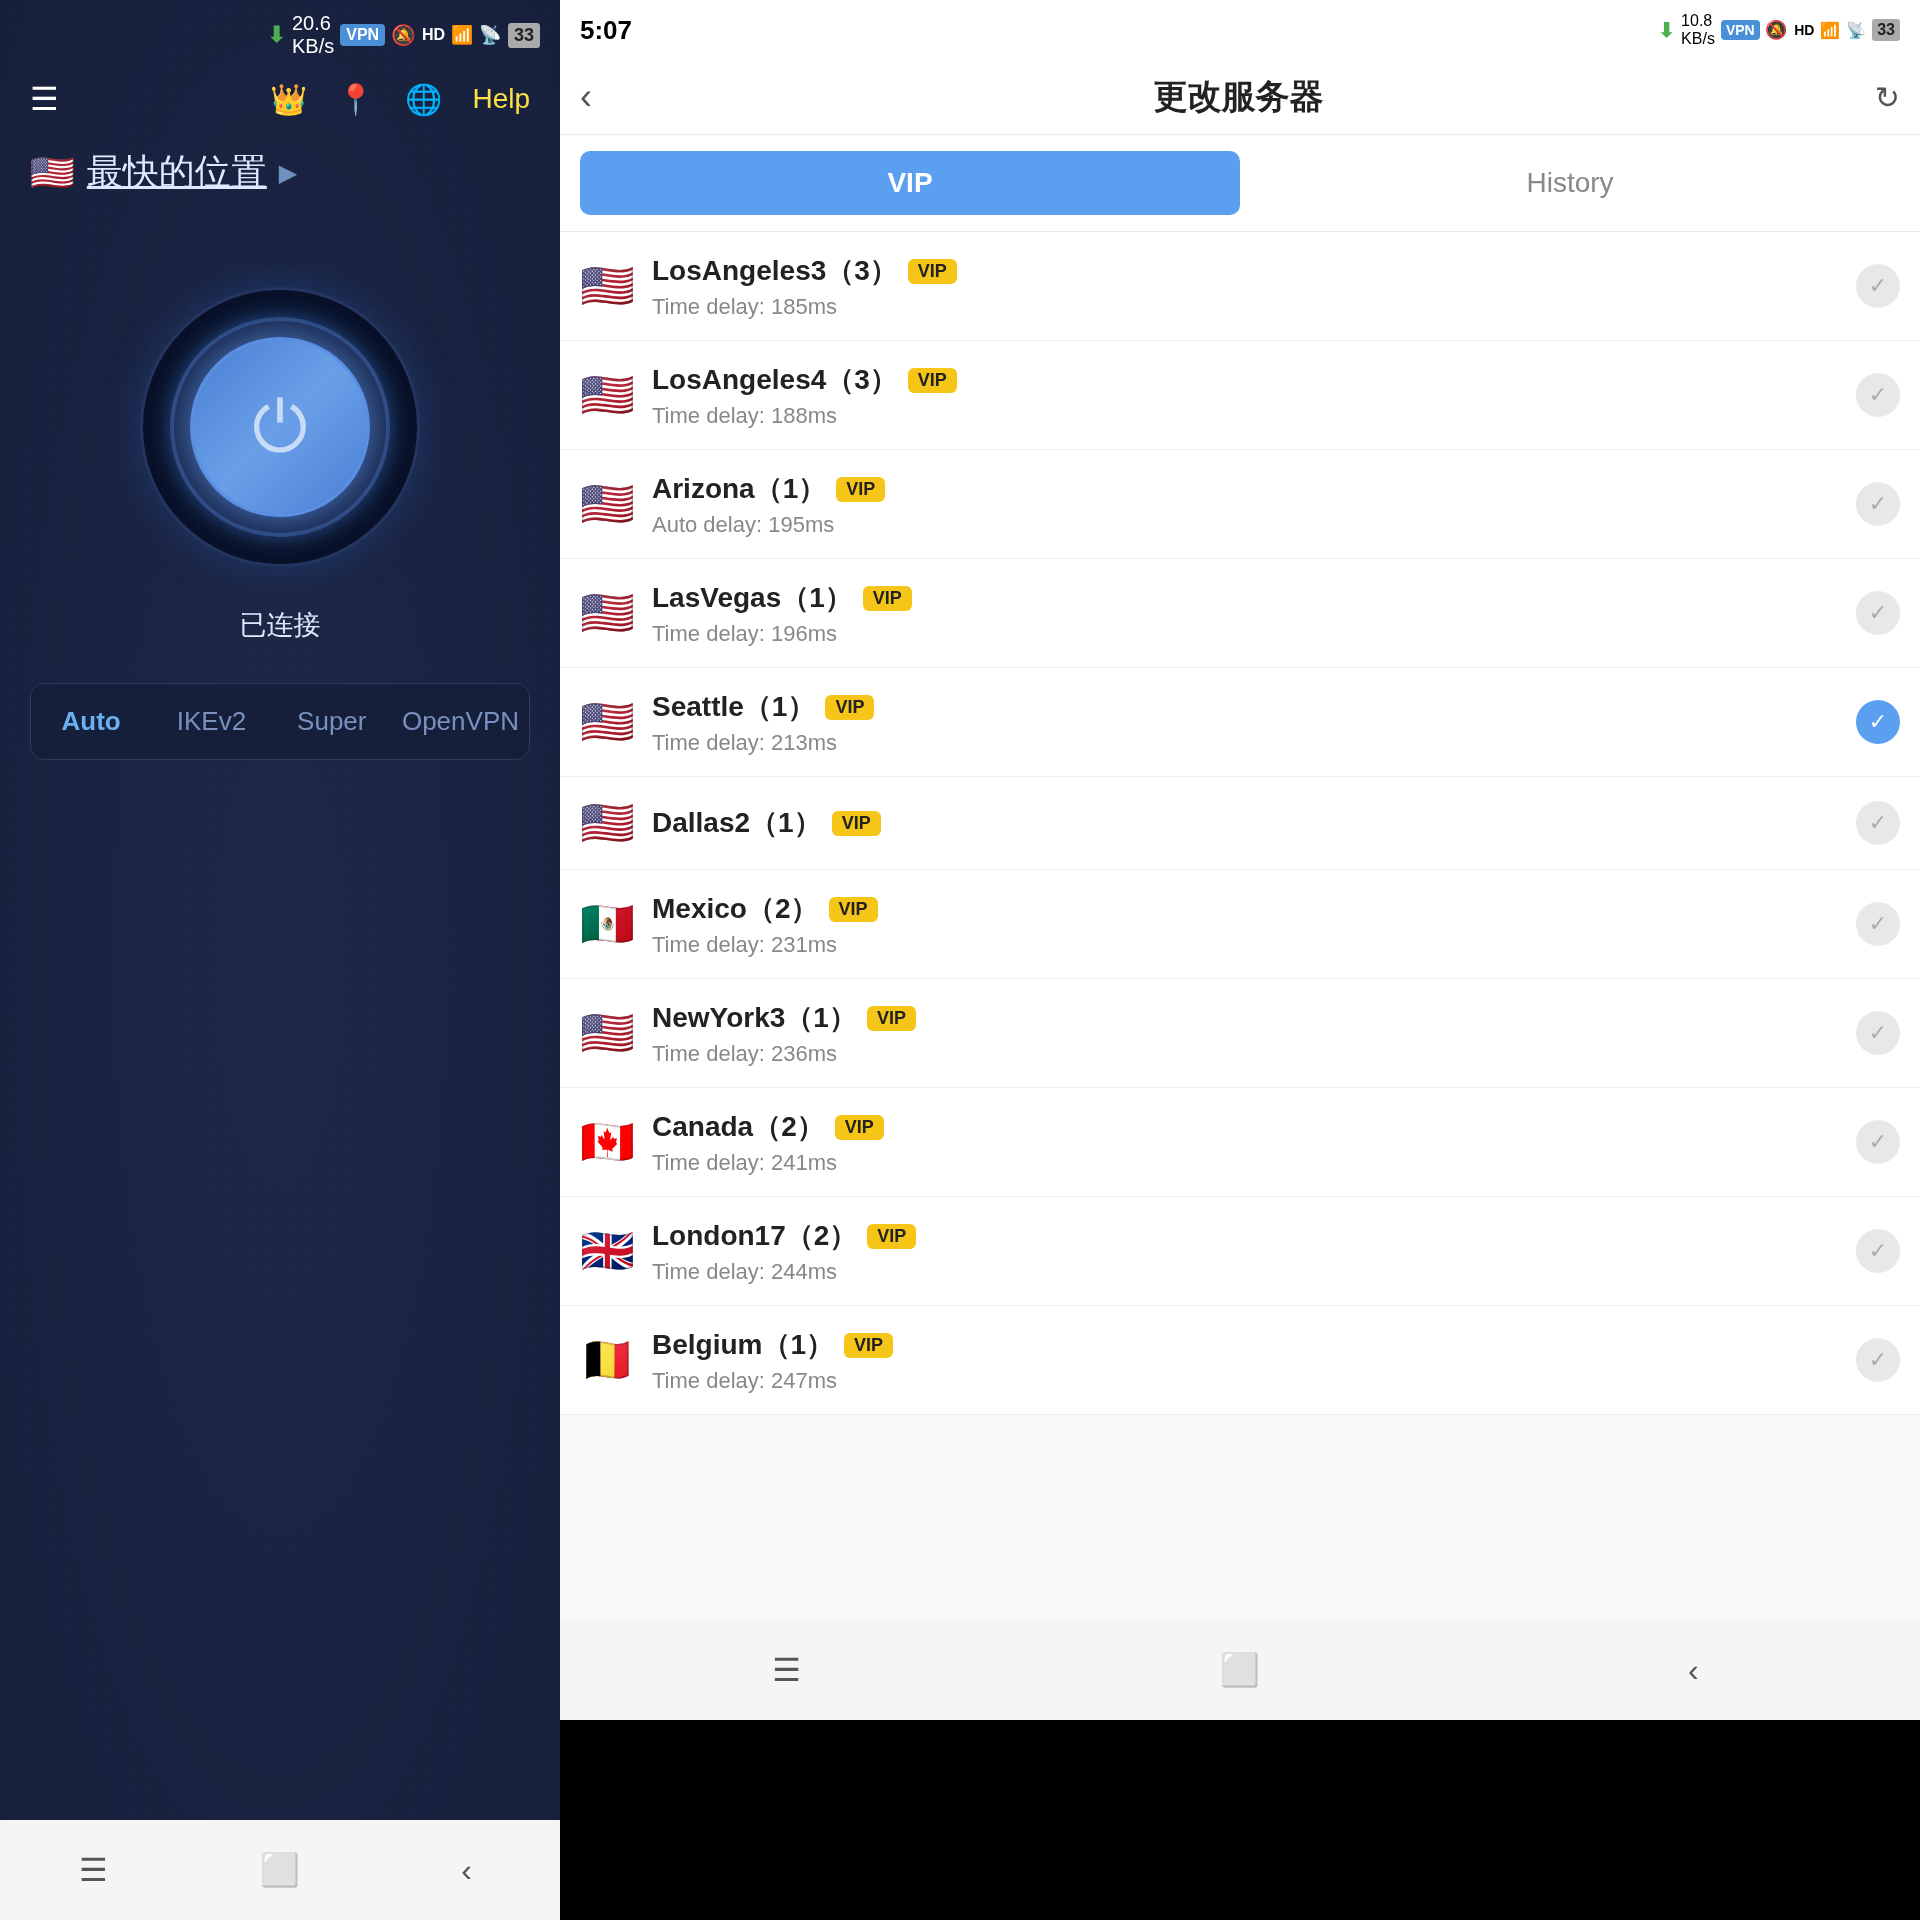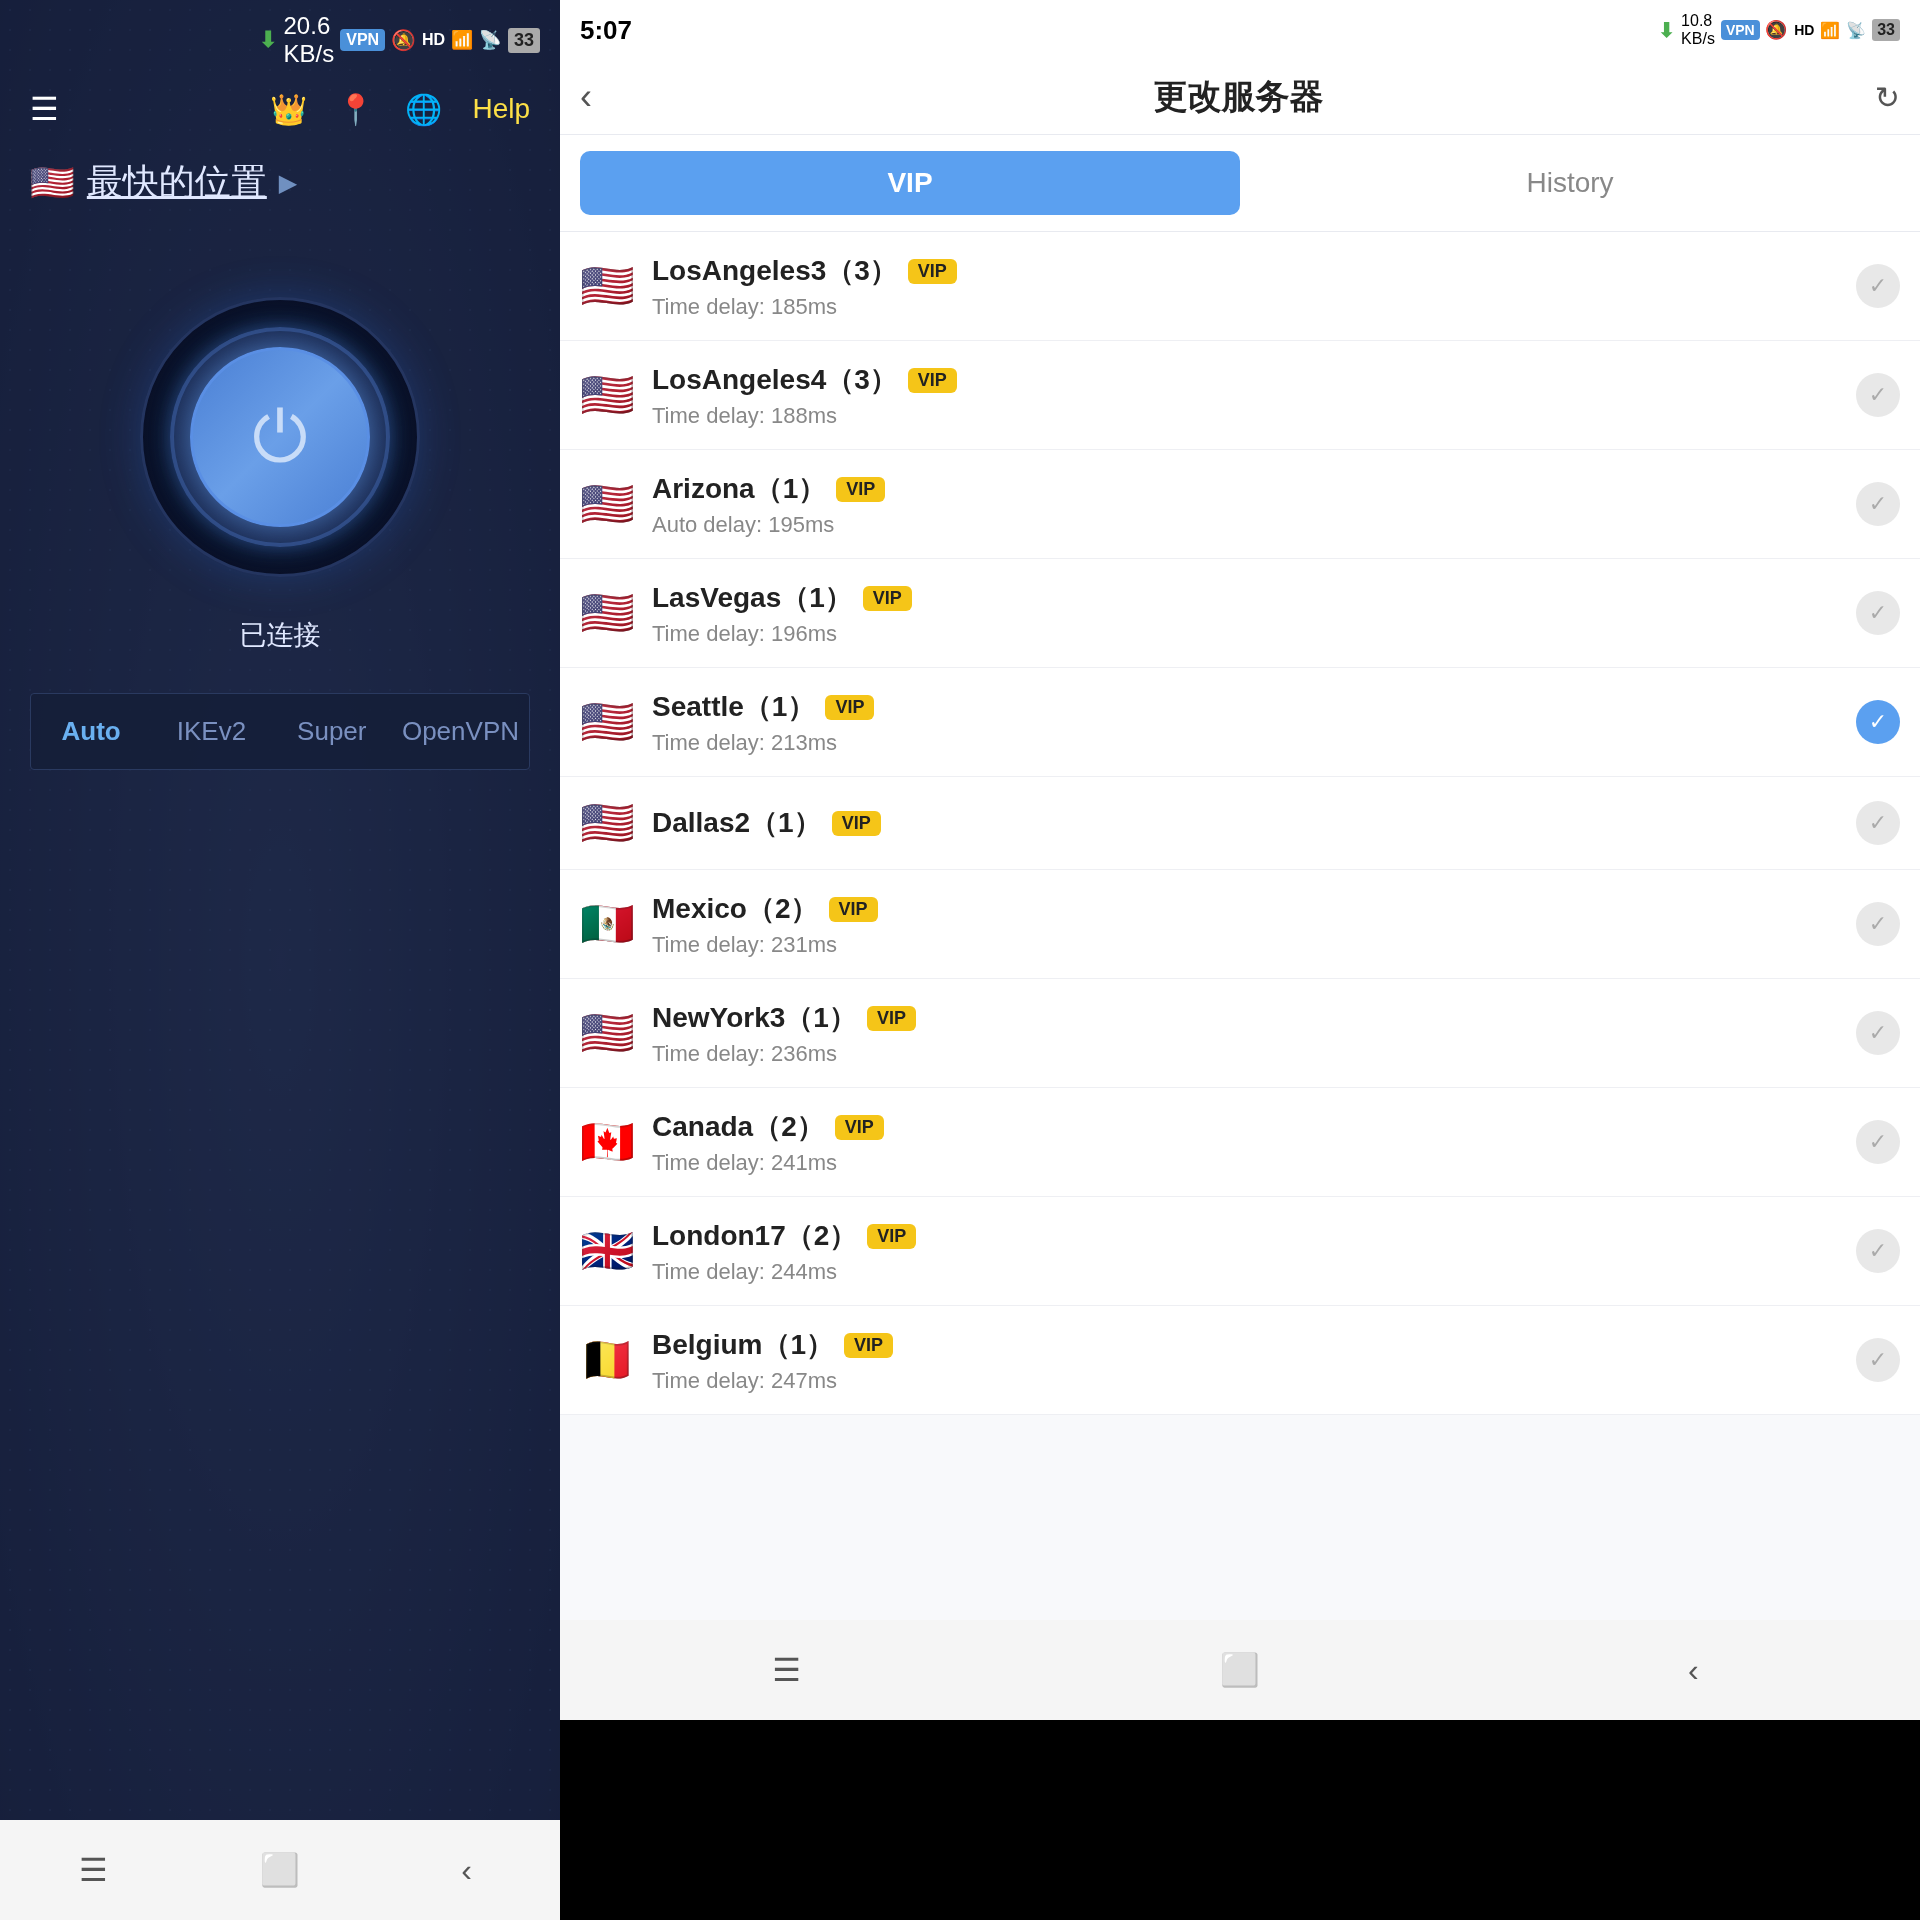--- a/index.html
+++ b/index.html
@@ -138,21 +138,21 @@
       font-weight: 500;
       padding-bottom: 40px;
     }
 
     .protocol-bar {
       position: relative;
       z-index: 10;
       margin: 0 30px 40px;
       background: rgba(20, 30, 55, 0.8);
       border: 1px solid #2a3a60;
-      border-radius: 4px;
+      border-radius: 14px;
       display: flex;
       align-items: flex-start;
     }
     .protocol-item {
       flex: 1;
       text-align: center;
       padding: 22px 10px;
       font-size: 26px;
       color: #7a90c0;
       cursor: pointer;
@@ -339,21 +339,21 @@
 </head>
 <body>
 
 <div class="left-panel">
   <div class="world-map-bg"></div>
 
   <div class="status-bar-left">
     <span class="time"></span>
     <div class="icons">
       <span class="download-icon">⬇</span>
-      <span style="font-size:24px;font-weight:500;">20.6<br>KB/s</span>
+      <span style="font-size:20px;font-weight:500;">20.6<br>KB/s</span>
       <span style="background:#4a90d9;color:#fff;font-size:16px;padding:2px 6px;border-radius:4px;">VPN</span>
       <span style="font-size:20px;">🔕</span>
       <span style="font-size:16px;font-weight:700;">HD</span>
       <span>📶</span>
       <span>📡</span>
       <span style="font-size:18px;background:#aaa;color:#222;padding:2px 6px;border-radius:3px;">33</span>
     </div>
   </div>
 
   <div class="top-nav">

